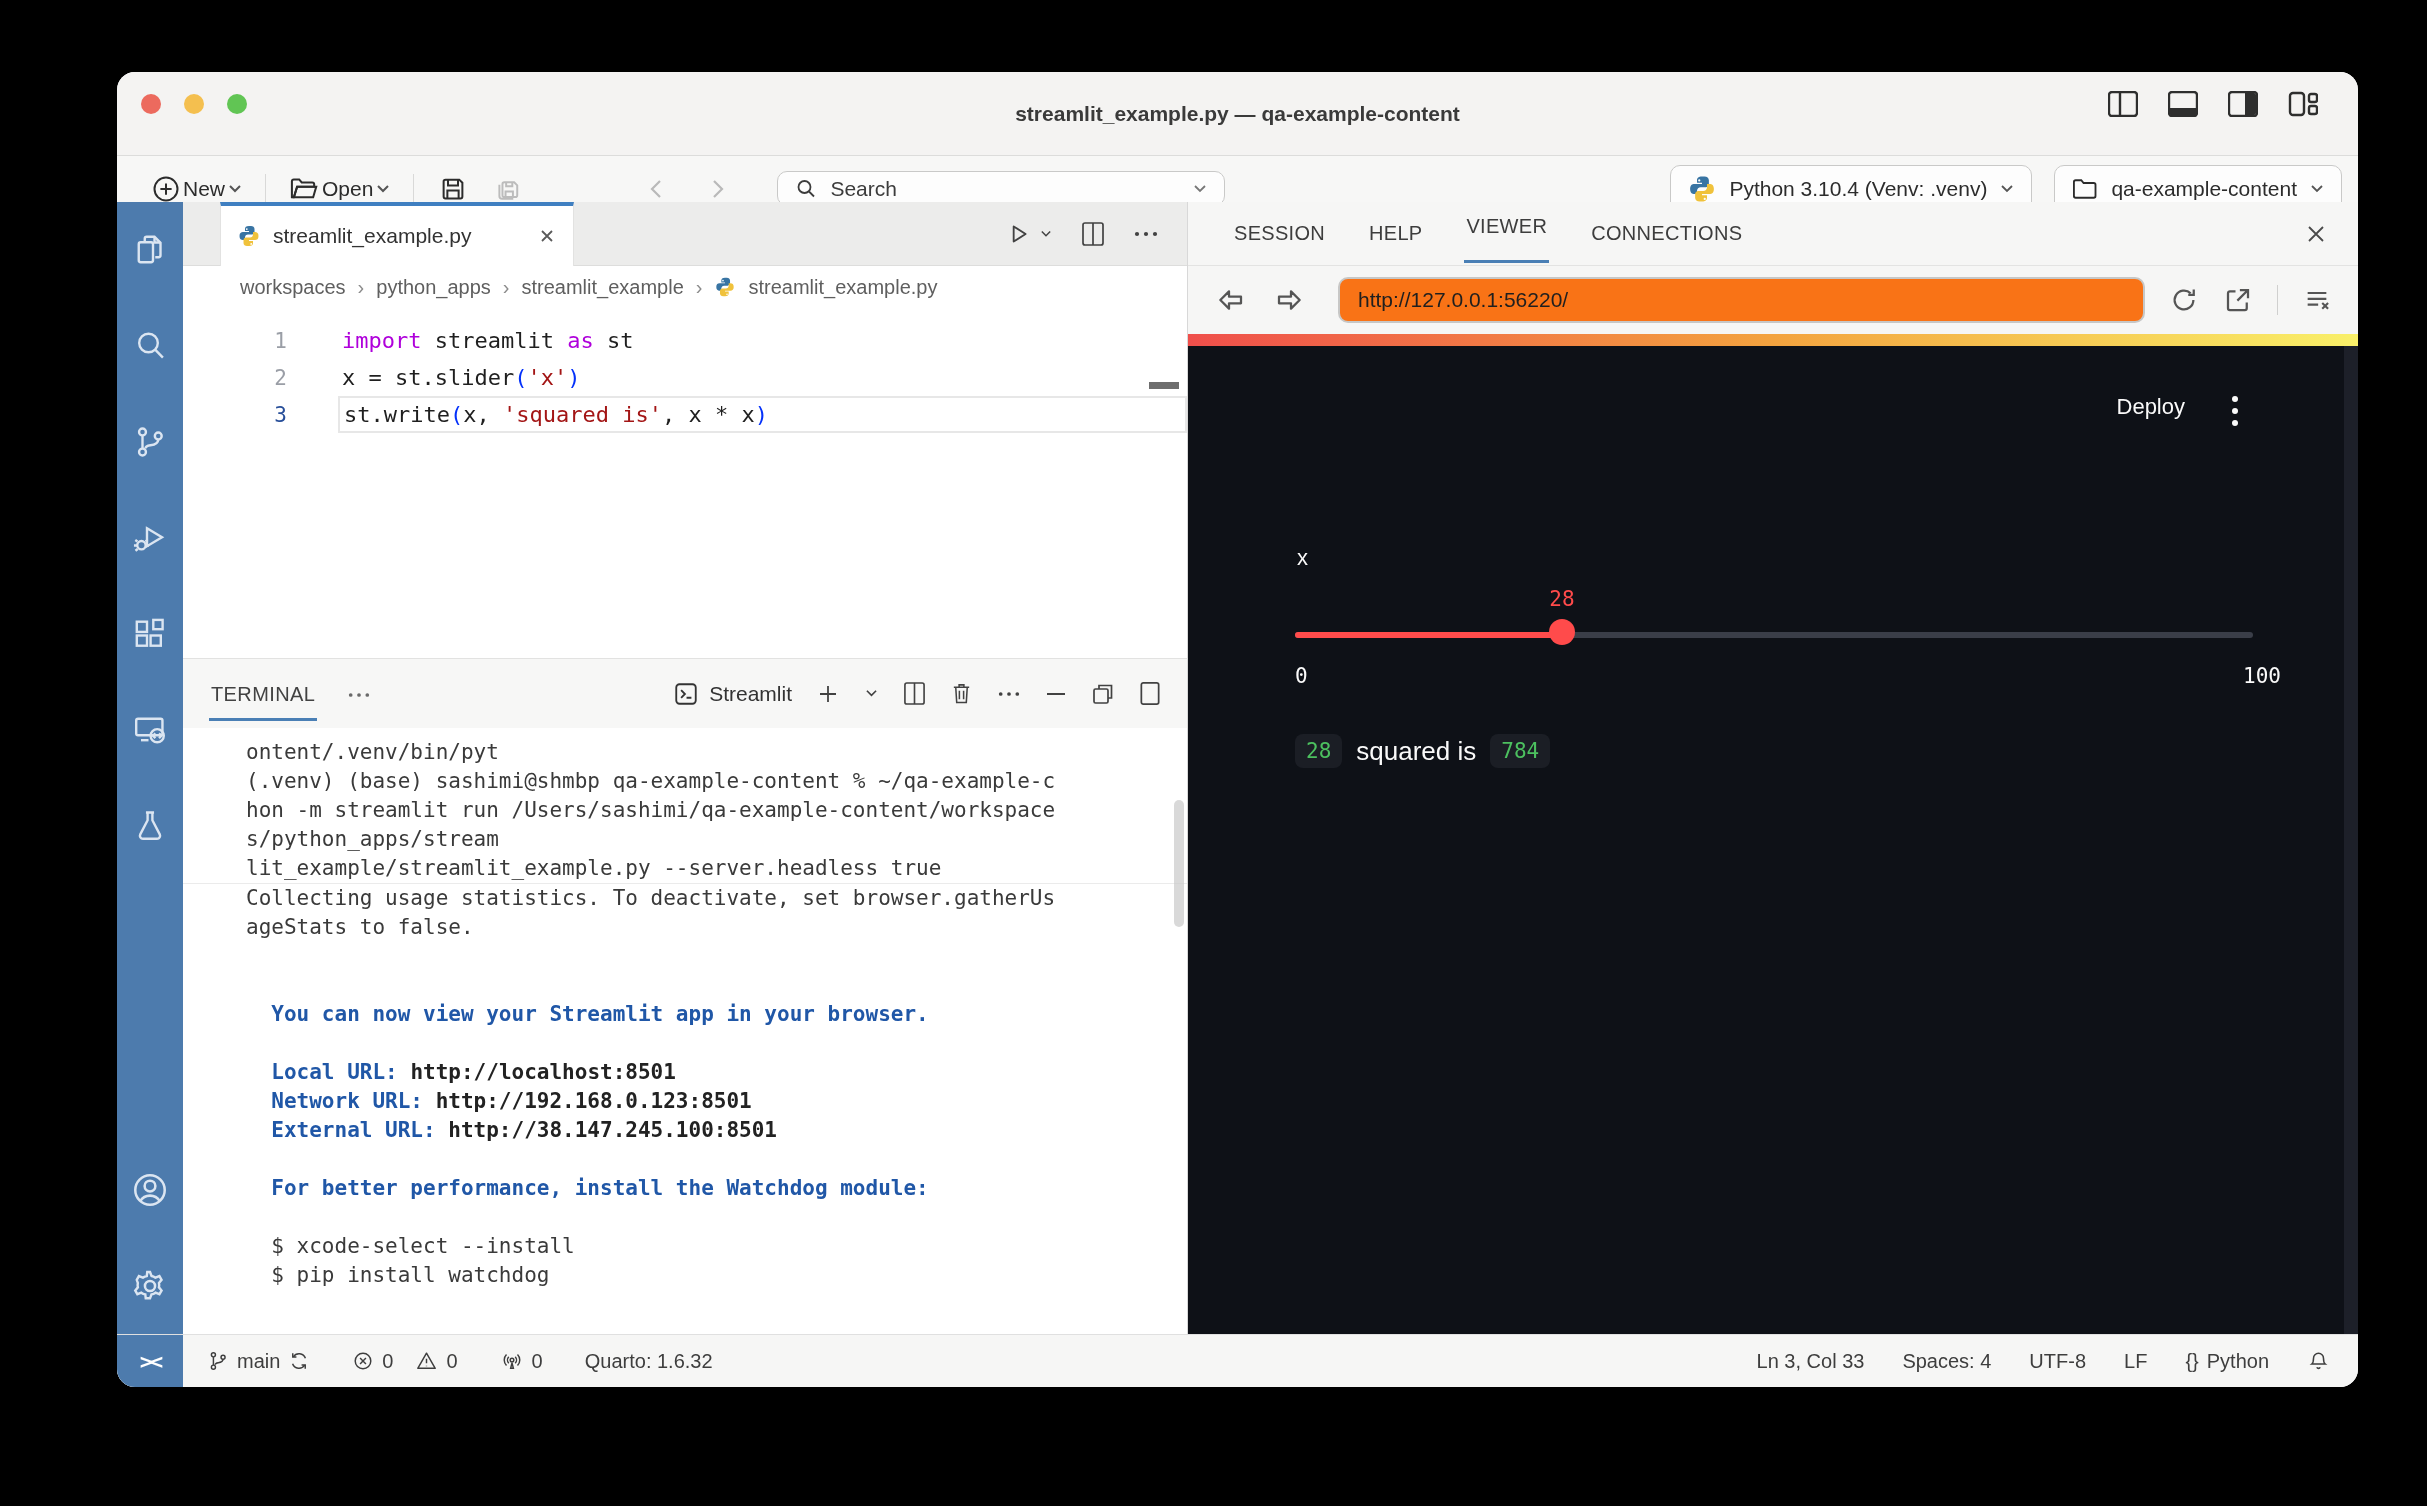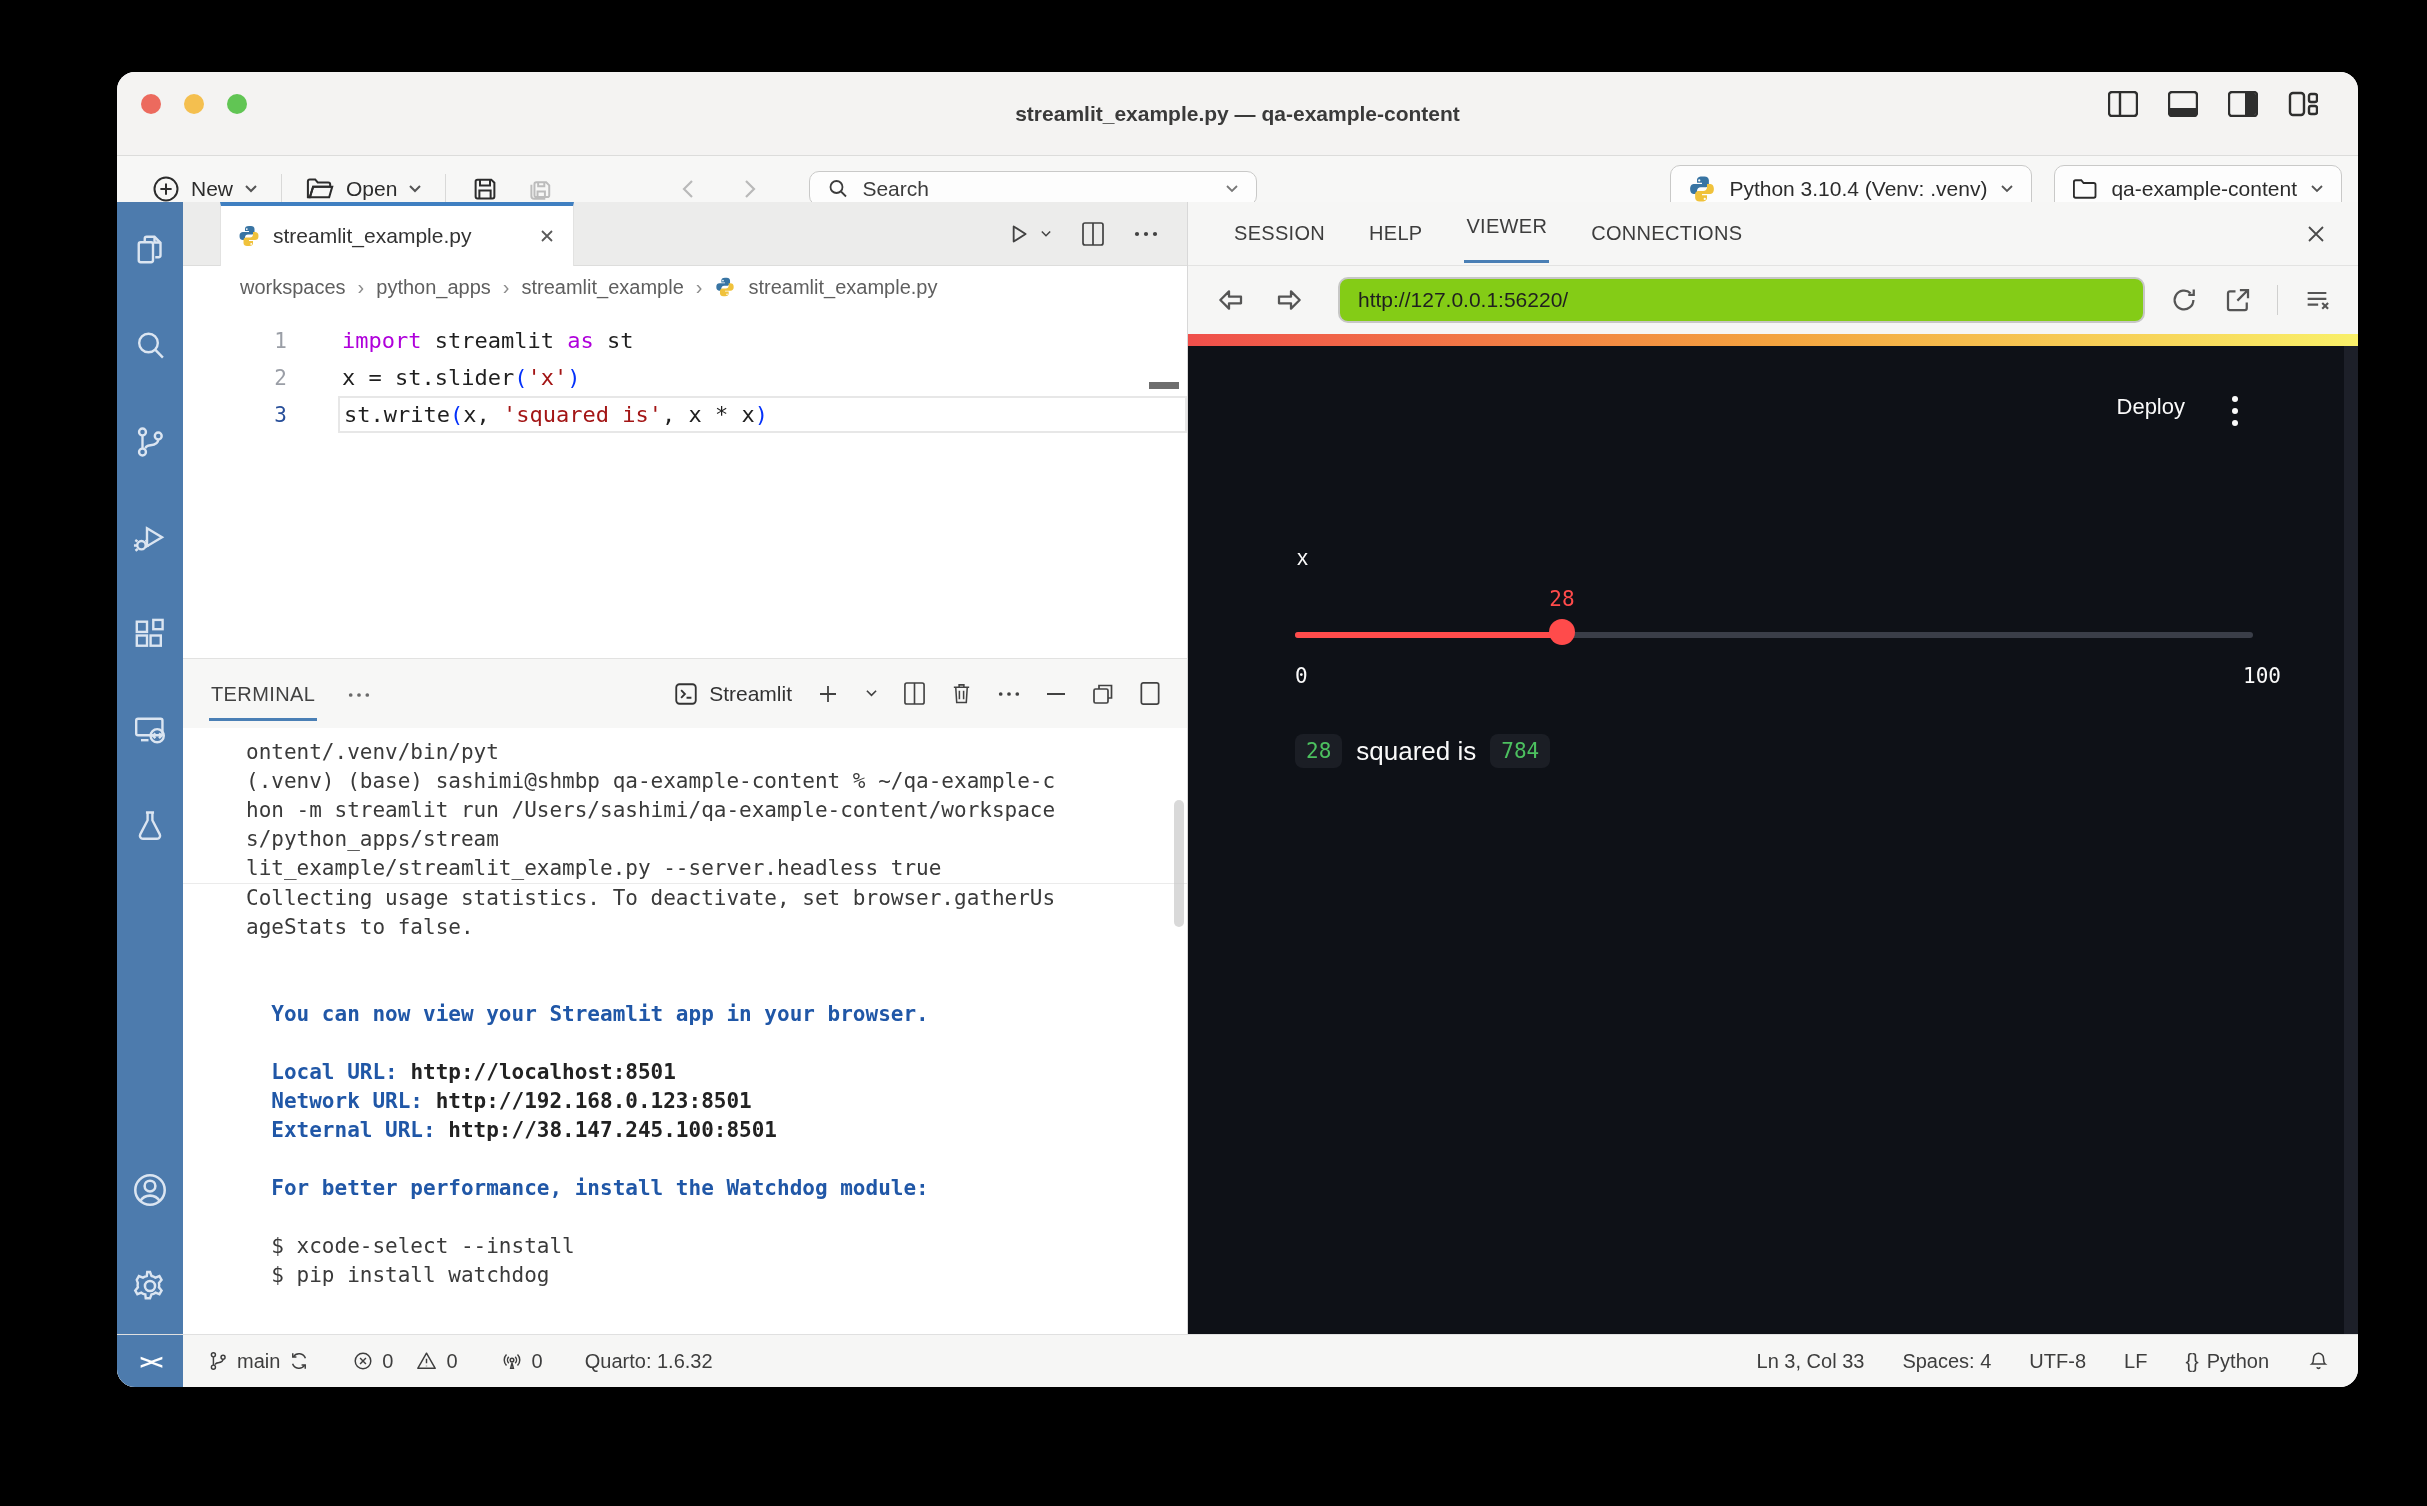--- a/index.html
+++ b/index.html
@@ -14,21 +14,21 @@
               display:flex; align-items:center; justify-content:center; }
   .traffic { position:absolute; left:24px; top:22px; display:flex; gap:23px; }
   .tl { width:20px; height:20px; border-radius:50%; }
   .tl-red { background:#ec6a5e; } .tl-yellow { background:#f4bf4f; } .tl-green { background:#61c554; }
   .win-title { font-size:21px; font-weight:600; color:#3a3a3a; }
   .layout-icons { position:absolute; right:40px; top:0; height:64px; display:flex; align-items:center; gap:30px; }
 
   
   .toolbar { height:66px; background:#f7f7f6; border-bottom:1px solid #e3e3e2;
              display:flex; align-items:center; padding:0 16px 0 24px; }
-  .tb-btn { display:flex; align-items:center; gap:10px; font-size:21px; color:#2c2c2c; padding:0 10px; }
+  .tb-btn { display:flex; align-items:center; gap:2px; font-size:21px; color:#2c2c2c; padding:0 10px; }
   .tb-sep { width:1px; height:30px; background:#d9d9d8; margin:0 12px; }
   .tb-iconbtn { padding:0 12px; display:flex; align-items:center; }
   .nav-arrows { display:flex; gap:40px; margin-left:109px; }
   .searchbox { margin-left:48px; width:448px; height:35px; border:1px solid #c9c9c8; border-radius:10px;
                background:#fdfdfd; display:flex; align-items:center; padding:0 16px; gap:12px;
                font-size:21px; color:#3c3c3c; }
   .searchbox .spacer { flex:1; }
   .pillbtn { height:48px; border:1px solid #c9c9c8; border-radius:10px; background:#fdfdfd;
              display:flex; align-items:center; gap:12px; padding:0 16px; font-size:21px; color:#2c2c2c; }
   .interp { margin-left:auto; }
@@ -87,21 +87,21 @@
                     background:#c9c9c9; border-radius:5px; opacity:.7; }
 
   
   .rightpanel { flex:1; display:flex; flex-direction:column; background:#0e1117; }
   .panel-tabbar { height:64px; background:#f6f6f5; border-bottom:1px solid #e3e3e2;
                   display:flex; align-items:center; padding:0 30px 0 44px; gap:40px; }
   .panel-tab { font-size:20px; color:#3d3d3d; letter-spacing:0.3px; padding:10px 2px; }
   .panel-tab.active { border-bottom:3px solid #4a7fb5; padding-bottom:22px; }
   .panel-close { margin-left:auto; }
   .panel-nav { height:68px; background:#f6f6f5; display:flex; align-items:center; padding:0 26px; gap:24px; }
-  .url-field { flex:1; height:46px; border:2px solid #c7c7c6; border-radius:10px; background:#84cc16;
+  .url-field { flex:1; height:46px; border:2px solid #c7c7c6; border-radius:10px; background:#f97316;
                display:flex; align-items:center; padding:0 18px; font-size:21px; color:#1f1f1f; margin-left:8px; }
   .nav-sep { width:1px; height:30px; background:#d0d0cf; }
   .decoration { height:12px; background:linear-gradient(90deg,#ef4f4b 0%,#f3a33f 50%,#f9f069 100%); }
   .app { flex:1; position:relative; color:#fafafa; }
   .app-scrollbar { position:absolute; right:0; top:0; bottom:0; width:14px; background:#1d2029; }
   .deploy-row { position:absolute; top:48px; right:119px; display:flex; align-items:flex-start; gap:46px; }
   .deploy-label { font-size:22px; color:#fafafa; }
   .slider-label { position:absolute; left:109px; top:199px; font-size:22px; }
   .slider-value { position:absolute; left:324px; top:241px; width:100px; text-align:center;
                   font-family:"DejaVu Sans Mono", monospace; font-size:21px; color:#ff4b4b; }

